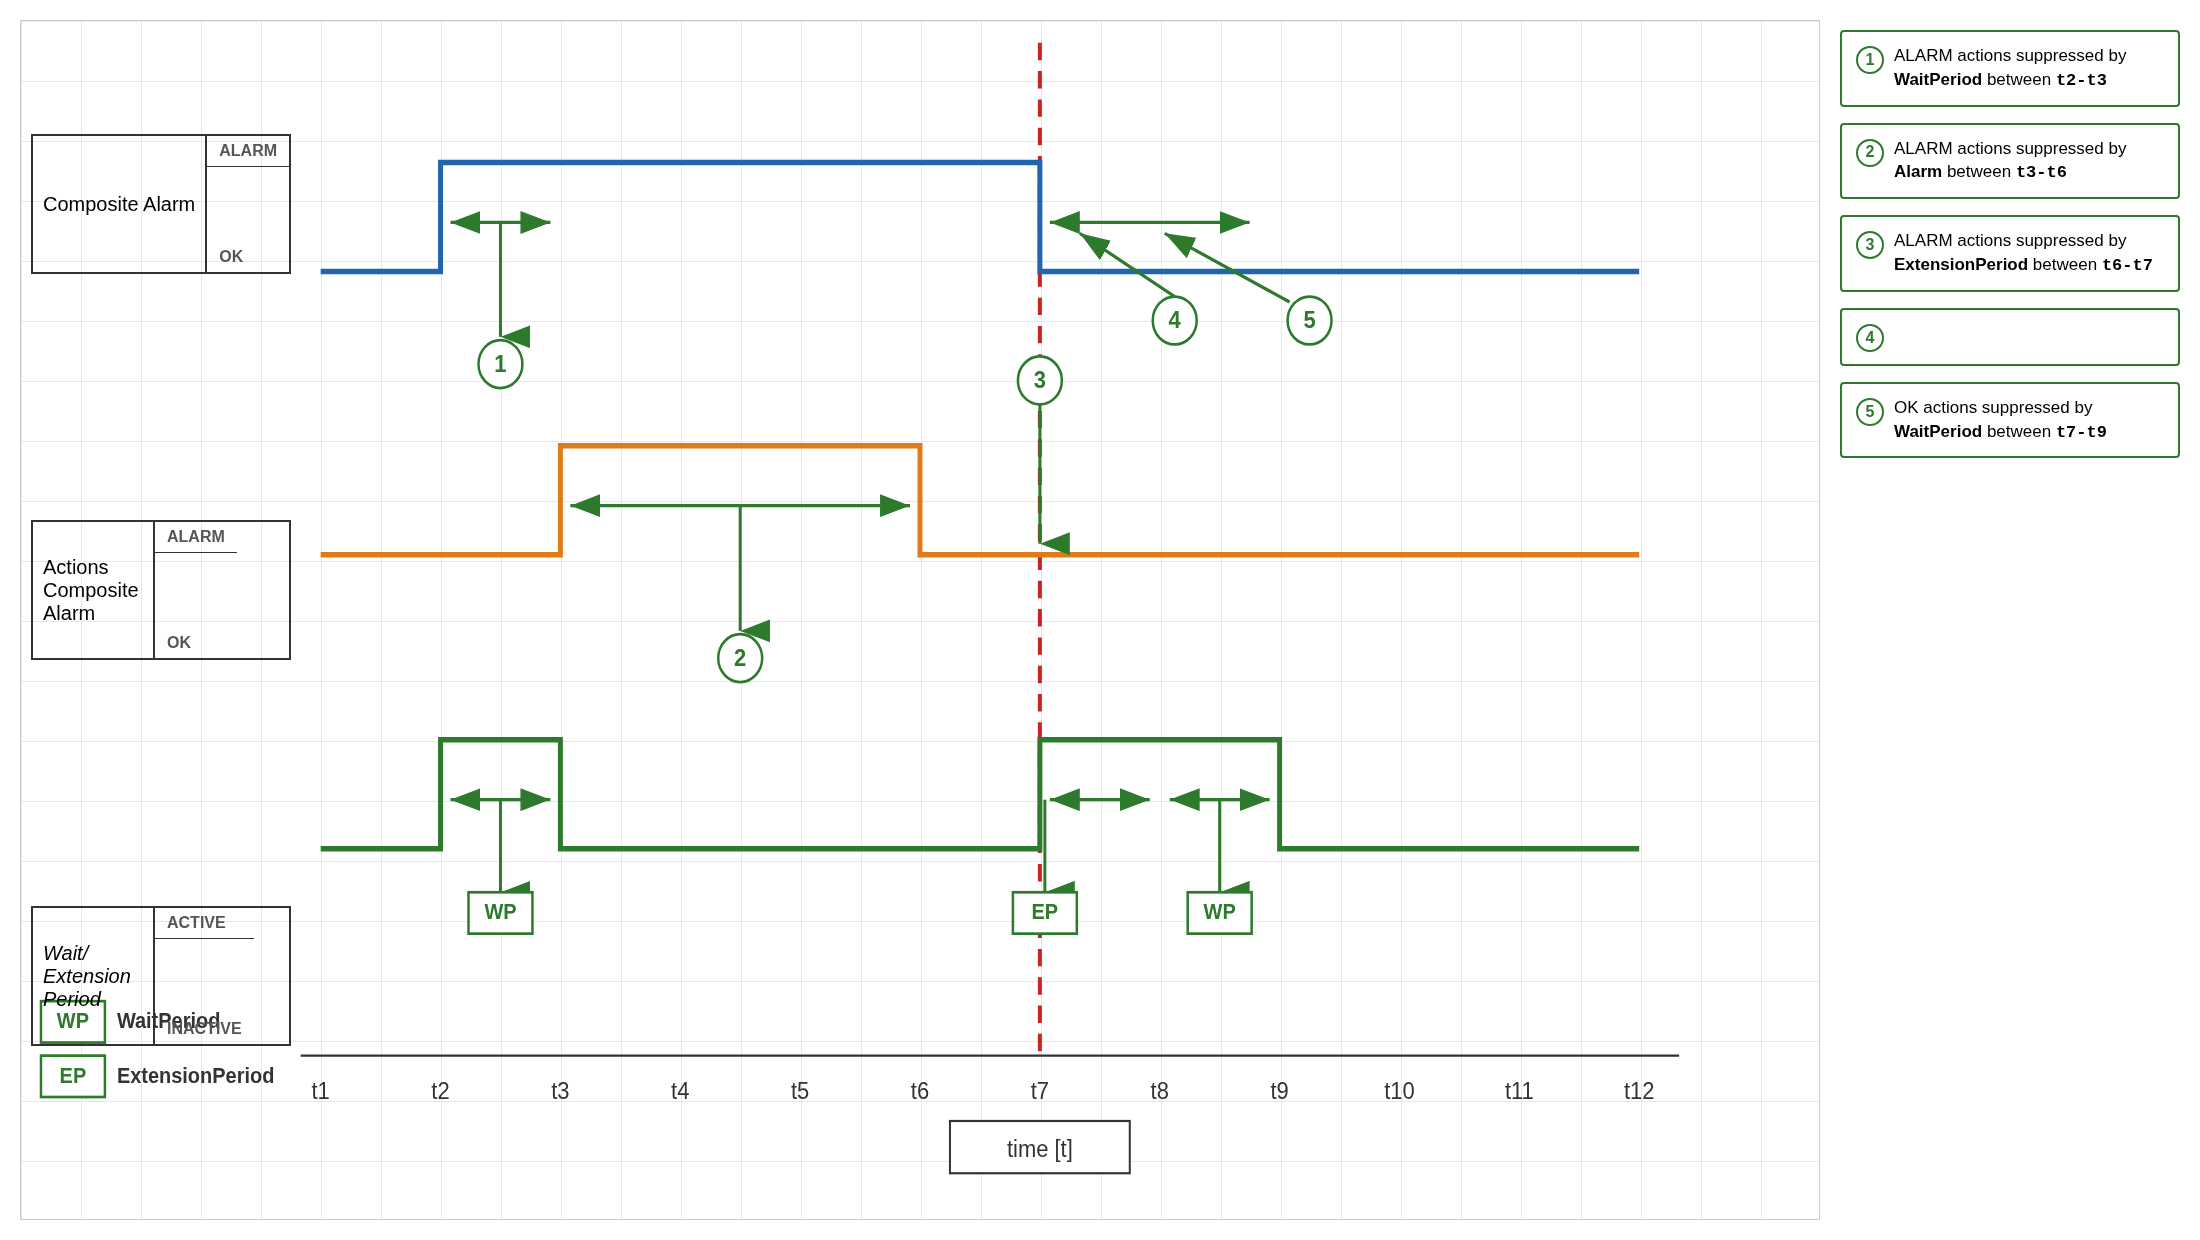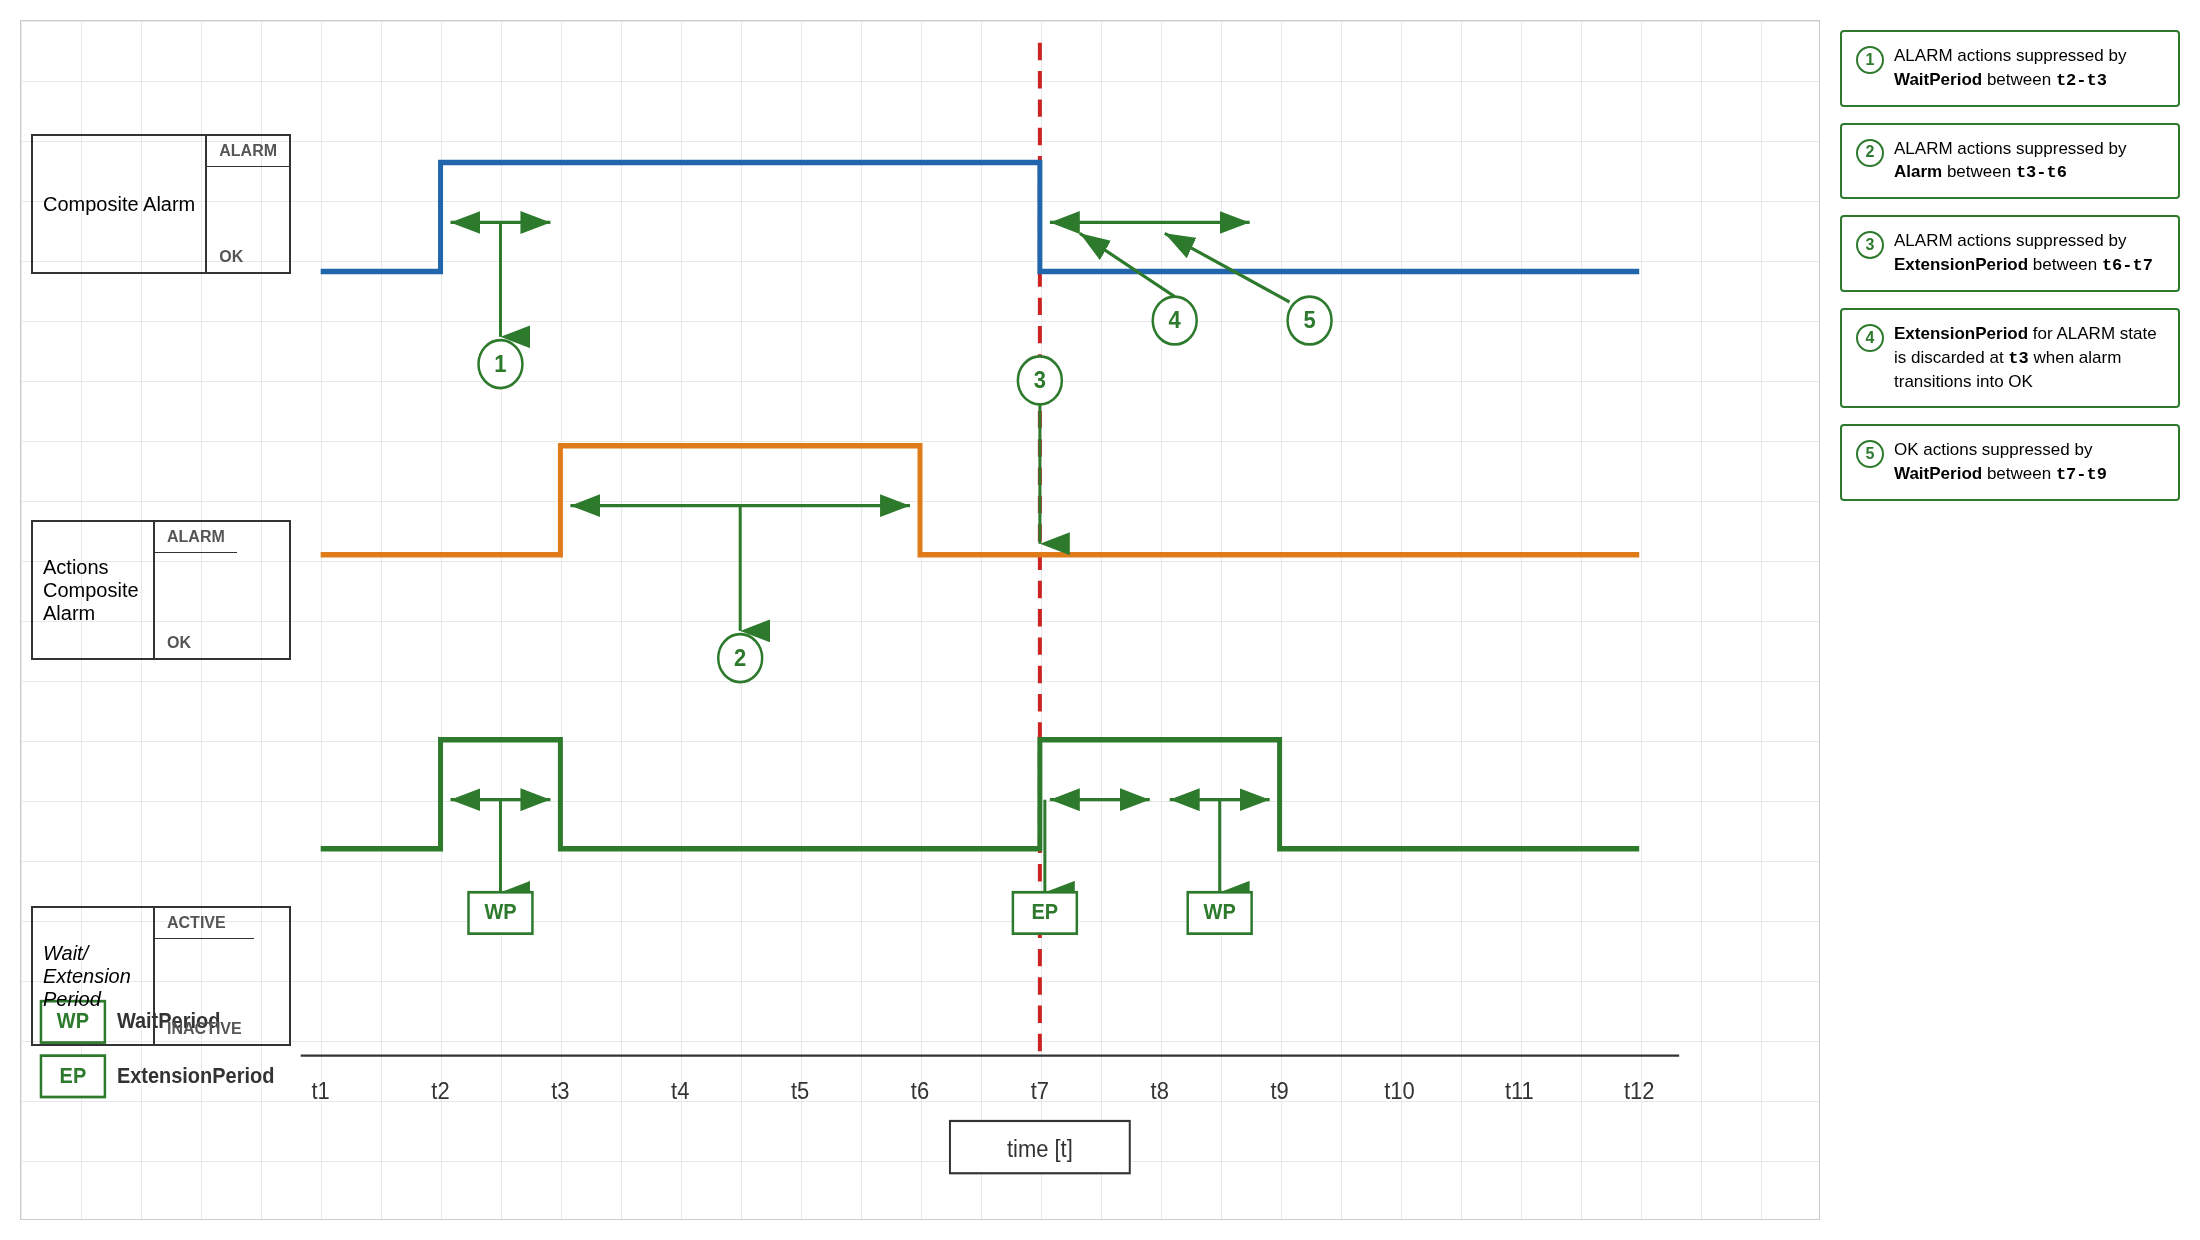--- a/index.html
+++ b/index.html
@@ -315,23 +315,20 @@
       </div>
     </div>
     <div class="annotation-box">
       <div class="annotation-number">3</div>
       <div class="annotation-text">
         ALARM actions suppressed by <strong>ExtensionPeriod</strong> between <span class="mono">t6-t7</span>
       </div>
     </div>
     <div class="annotation-box">
       <div class="annotation-number">4</div>
-      <div class="annotation-text">
-        <strong>ExtensionPeriod</strong> for ALARM state is discarded at <span class="mono">t3</span> when alarm transitions into OK
-      </div>
     </div>
     <div class="annotation-box">
       <div class="annotation-number">5</div>
       <div class="annotation-text">
         OK actions suppressed by <strong>WaitPeriod</strong> between <span class="mono">t7-t9</span>
       </div>
     </div>
   </div>
 </div>
 

